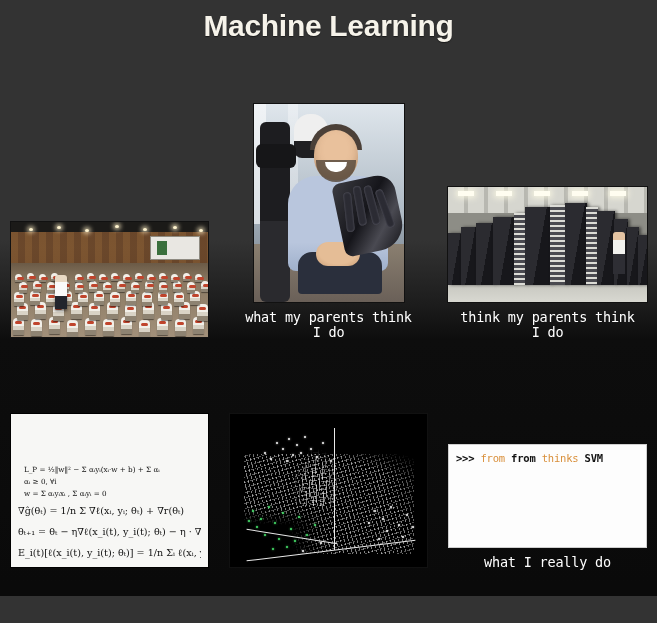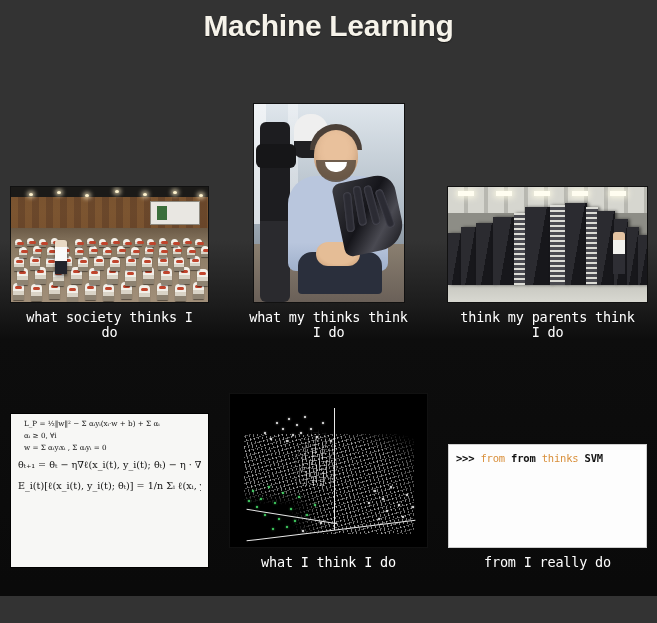--- a/index.html
+++ b/index.html
@@ -249,21 +249,21 @@
   }
 
   
   .p-math {
     width: 199px; height: 155px;
     margin-bottom: 2px;
     background: #f7f7f5;
     border: 1px solid #000;
     display: flex;
     flex-direction: column;
-    justify-content: flex-start;
+    justify-content: flex-end;
     padding: 4px 7px;
     box-sizing: border-box;
   }
   .eq {
     font-family: "DejaVu Serif", "Liberation Serif", serif;
     color: #101010;
     white-space: nowrap;
     overflow: hidden;
   }
   .eq-sm { font-size: 7.2px; line-height: 12px; padding-left: 6px; }
@@ -422,22 +422,20 @@
             <b style="left:124px;bottom:56px;height:8px;width:7px"></b>
             <b style="left:136px;bottom:55px;height:8px;width:7px"></b>
             <b style="left:148px;bottom:56px;height:8px;width:7px"></b>
             <b style="left:160px;bottom:55px;height:8px;width:7px"></b>
             <b style="left:172px;bottom:56px;height:8px;width:7px"></b>
             <b style="left:184px;bottom:55px;height:8px;width:7px"></b>
 
             <div class="person"></div>
           </div>
         </div>
-        <div class="caption">what society thinks I
-do</div>
       </div>
 
       <div class="cell">
         <div class="panel p-friends">
           <div class="room-window"></div>
           <div class="room-floor"></div>
           <div class="arm-column"></div>
           <div class="arm-head"></div>
           <div class="arm-joint"></div>
           <div class="man-body"></div>
@@ -447,21 +445,21 @@
           <div class="man-smile"></div>
           <div class="man-lap"></div>
           <div class="man-hands"></div>
           <div class="robot-hand">
             <i style="left:8px;  top:10px; transform:rotate(6deg)"></i>
             <i style="left:20px; top:6px;  transform:rotate(2deg)"></i>
             <i style="left:32px; top:8px;  transform:rotate(-3deg)"></i>
             <i style="left:44px; top:14px; transform:rotate(-8deg)"></i>
           </div>
         </div>
-        <div class="caption">what my thinks think
+        <div class="caption">what my parents think
 I do</div>
       </div>
 
       <div class="cell">
         <div class="panel p-datacenter">
           <div class="dc-ceil">
             <i style="left:10px"></i>
               <i style="left:48px"></i>
               <i style="left:86px"></i>
             <i style="left:124px"></i>
@@ -490,20 +488,21 @@
       </div>
     </div>
 
     <div class="row row-2">
 
       <div class="cell">
         <div class="panel p-math">
           <div class="eq eq-sm">L_P = ½‖w‖² − Σ αᵢyᵢ(xᵢ·w + b) + Σ αᵢ</div>
           <div class="eq eq-sm">αᵢ ≥ 0, ∀i</div>
           <div class="eq eq-sm">w = Σ αᵢyᵢxᵢ ,  Σ αᵢyᵢ = 0</div>
+          <div class="eq eq-md">∇ĝ(θₜ) = 1/n Σ ∇ℓ(xᵢ, yᵢ; θₜ) + ∇r(θₜ)</div>
           <div class="eq eq-md">θₜ₊₁ = θₜ − η∇ℓ(x_i(t), y_i(t); θₜ) − η · ∇r(θₜ)</div>
           <div class="eq eq-md">E_i(t)[ℓ(x_i(t), y_i(t); θₜ)] = 1/n Σᵢ ℓ(xᵢ, yᵢ; θₜ)</div>
         </div>
       </div>
 
       <div class="cell">
         <div class="panel p-plot">
           <div class="mesh"></div>
           <div class="mesh-peak"></div>
           <div class="plot-axes">
@@ -551,26 +550,25 @@
             <i class="w" style="left:160px;top:92px"></i>
               <i class="w" style="left:168px;top:110px"></i>
             <i class="w" style="left:176px;top:100px"></i>
               <i class="w" style="left:156px;top:116px"></i>
             <i class="w" style="left:182px;top:112px"></i>
               <i class="w" style="left:138px;top:108px"></i>
             <i class="w" style="left:172px;top:122px"></i>
               <i class="w" style="left:148px;top:124px"></i>
           </div>
         </div>
-        <div class="caption">what I think I do</div>
       </div>
 
       <div class="cell">
         <div class="panel p-code">
           <div class="code-line"><span class="tok-prompt">&gt;&gt;&gt; </span><span class="tok-kw">from</span><span class="tok-name"> from </span><span class="tok-kw">thinks</span><span class="tok-name"> SVM</span></div>
         </div>
-        <div class="caption">from I really do</div>
+        <div class="caption">what I really do</div>
       </div>
     </div>
   </div>
 
   <div class="bottom-strip"></div>
 </div>
 
 </body></html>

